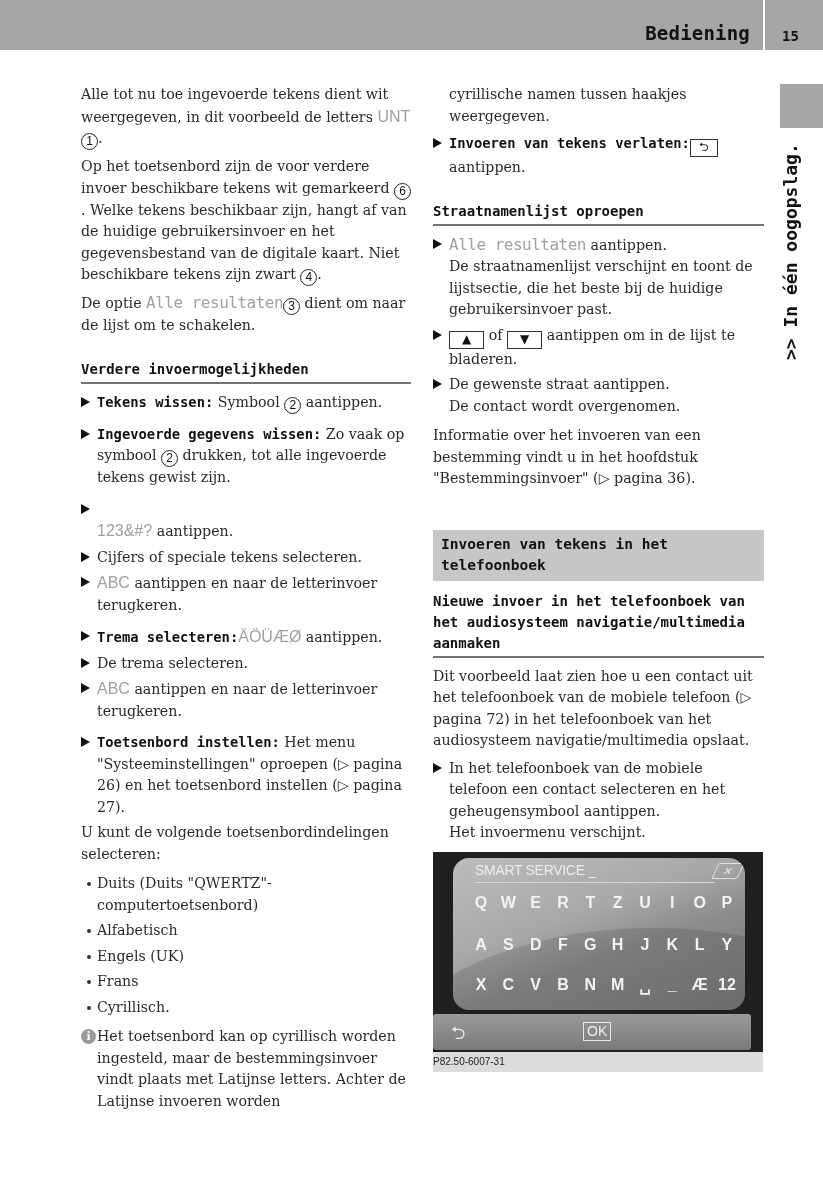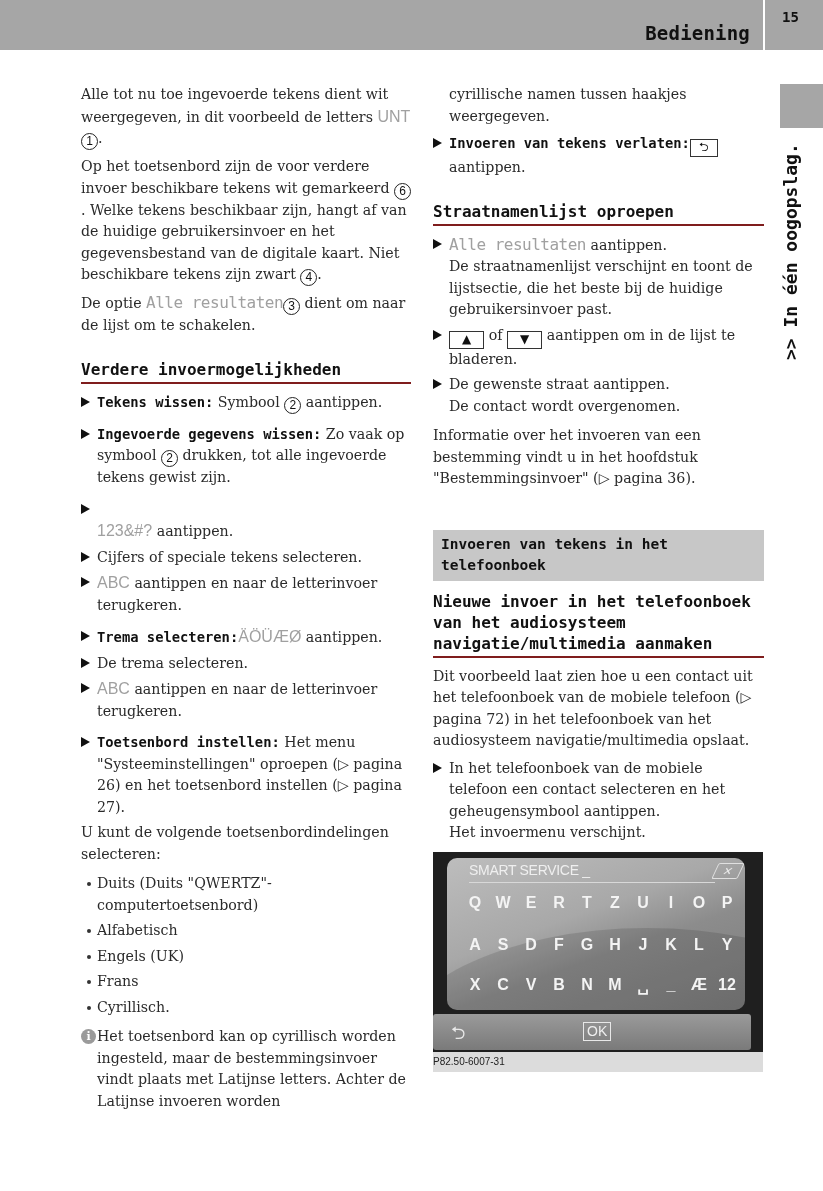--- a/index.html
+++ b/index.html
@@ -2,52 +2,52 @@
 <html><head>
 <meta charset="utf-8">
 <style>
   * { box-sizing: border-box; margin: 0; padding: 0; }
   html, body { width: 823px; height: 1191px; background: #ffffff; overflow: hidden; }
   body { position: relative; font-family: "DejaVu Serif", "Liberation Serif", serif; color: #2a2a2a; font-size: 14.2px; }
 
   .header-bar { position: absolute; left: 0; top: 0; width: 763px; height: 50px; background: #a6a6a6; }
   .header-title { position: absolute; right: 13px; bottom: 6px; font-family: "DejaVu Sans Mono", "Liberation Mono", monospace; font-weight: bold; font-size: 19px; color: #111; letter-spacing: 0.2px; }
   .page-num-box { position: absolute; left: 765px; top: 0; width: 58px; height: 50px; background: #a6a6a6; }
-  .page-num { position: absolute; left: 17px; bottom: 25px; font-family: "DejaVu Sans Mono", "Liberation Mono", monospace; font-weight: bold; font-size: 14px; color: #111; }
+  .page-num { position: absolute; left: 17px; bottom: 6px; font-family: "DejaVu Sans Mono", "Liberation Mono", monospace; font-weight: bold; font-size: 14px; color: #111; }
 
   .side-tab { position: absolute; left: 780px; top: 84px; width: 43px; height: 44px; background: #a6a6a6; }
   .side-label { position: absolute; left: 780px; top: 360px; transform-origin: left top; transform: rotate(-90deg); white-space: nowrap; font-family: "DejaVu Sans Mono", "Liberation Mono", monospace; font-weight: bold; font-size: 18px; color: #111; width: 230px; }
 
   .col { position: absolute; top: 84px; }
   .col-left { left: 81px; width: 330px; }
   .col-right { left: 433px; width: 331px; }
 
   p, .line-block { line-height: 21.5px; }
   .para { margin-bottom: 6px; }
   .gap { height: 12px; }
 
-  .section-heading { font-family: "DejaVu Sans Mono", "Liberation Mono", monospace; font-weight: bold; font-size: 16px; color: #111; padding-bottom: 2px; border-bottom: 2px solid #7f1d1d; margin-bottom: 8px; line-height: 21px; }
+  .section-heading { font-family: "DejaVu Sans Mono", "Liberation Mono", monospace; font-weight: bold; font-size: 14px; color: #111; padding-bottom: 2px; border-bottom: 2px solid #737373; margin-bottom: 8px; line-height: 21px; }
   .bullet { position: relative; padding-left: 16px; line-height: 21.5px; margin-bottom: 4px; }
   .bullet .tri { position: absolute; left: 0; top: 5px; width: 0; height: 0; border-top: 5.5px solid transparent; border-bottom: 5.5px solid transparent; border-left: 9px solid #111; }
   .bold { font-family: "DejaVu Sans Mono", "Liberation Mono", monospace; font-weight: bold; color: #111; font-size: 13.8px; }
   .gray-ui { font-family: "Liberation Sans", "DejaVu Sans", sans-serif; color: #a0a0a0; font-size: 16px; }
   .gray-mono { font-family: "DejaVu Sans Mono", "Liberation Mono", monospace; color: #a0a0a0; font-size: 16px; letter-spacing: -0.5px; }
   .circ { display: inline-block; width: 17px; height: 17px; border: 1.4px solid #222; border-radius: 50%; text-align: center; font-family: "Liberation Sans", "DejaVu Sans", sans-serif; font-size: 12px; line-height: 15px; color: #111; vertical-align: -2px; }
   .dot-item { position: relative; padding-left: 16px; line-height: 21.5px; margin-bottom: 4px; }
   .dot-item::before { content: ""; position: absolute; left: 6px; top: 9px; width: 4px; height: 4px; background: #333; border-radius: 50%; }
   .info-note { position: relative; padding-left: 16px; line-height: 21.5px; margin-top: 8px; }
   .info-icon { position: absolute; left: 0; top: 3px; width: 15px; height: 15px; border-radius: 50%; background: #9a9a9a; color: #fff; font-family: "DejaVu Serif", serif; font-weight: bold; font-size: 11px; line-height: 15px; text-align: center; }
   .keybox { display: inline-block; border: 1.3px solid #333; height: 18px; line-height: 15px; padding: 0 8px; vertical-align: -3px; font-size: 12px; color: #111; }
   .keybox.wide { padding: 0 12px; }
 
   .shaded-heading { background: #c7c7c7; padding: 4px 8px 5px 8px; font-family: "DejaVu Sans Mono", "Liberation Mono", monospace; font-weight: bold; font-size: 14.5px; color: #111; line-height: 21px; margin-bottom: 10px; }
 
   
   .device { position: relative; width: 330px; height: 220px; background: #1f1f1f; margin-top: 8px; }
-  .device-screen { position: absolute; left: 14px; top: 6px; right: 18px; height: 152px; border-radius: 10px; background: linear-gradient(160deg, #bdbdbd 0%, #a8a8a8 40%, #8c8c8c 60%, #7b7b7b 100%); overflow: hidden; }
+  .device-screen { position: absolute; left: 20px; top: 6px; right: 18px; height: 152px; border-radius: 16px; background: linear-gradient(160deg, #bdbdbd 0%, #a8a8a8 40%, #8c8c8c 60%, #7b7b7b 100%); overflow: hidden; }
   .device-screen::after { content: ""; position: absolute; left: -60px; top: 70px; width: 520px; height: 260px; border-radius: 50%; background: rgba(0,0,0,0.12); }
   .device-input { position: absolute; left: 22px; top: 4px; font-family: "Liberation Sans", "DejaVu Sans", sans-serif; font-size: 14px; color: #efefef; letter-spacing: -0.3px; }
   .device-input-line { position: absolute; left: 22px; right: 30px; top: 24px; height: 1px; background: #d8d8d8; }
   .device-close { position: absolute; right: 4px; top: 5px; width: 26px; height: 16px; border: 1px solid #e0e0e0; border-radius: 2px; transform: skewX(-25deg); color: #e8e8e8; font-family: "Liberation Sans", sans-serif; font-size: 11px; text-align: center; line-height: 14px; }
   .krow { position: absolute; left: 16px; right: 6px; display: flex; justify-content: space-between; z-index: 1; }
   .krow span { font-family: "Liberation Sans", "DejaVu Sans", sans-serif; font-weight: bold; font-size: 16px; color: #f4f4f4; width: 24px; text-align: center; }
   .krow1 { top: 36px; }
   .krow2 { top: 78px; }
   .krow3 { top: 118px; }
   .device-bottom { position: absolute; left: 0; right: 12px; top: 162px; height: 36px; background: linear-gradient(#9a9a9a, #7a7a7a); border-radius: 3px; }

